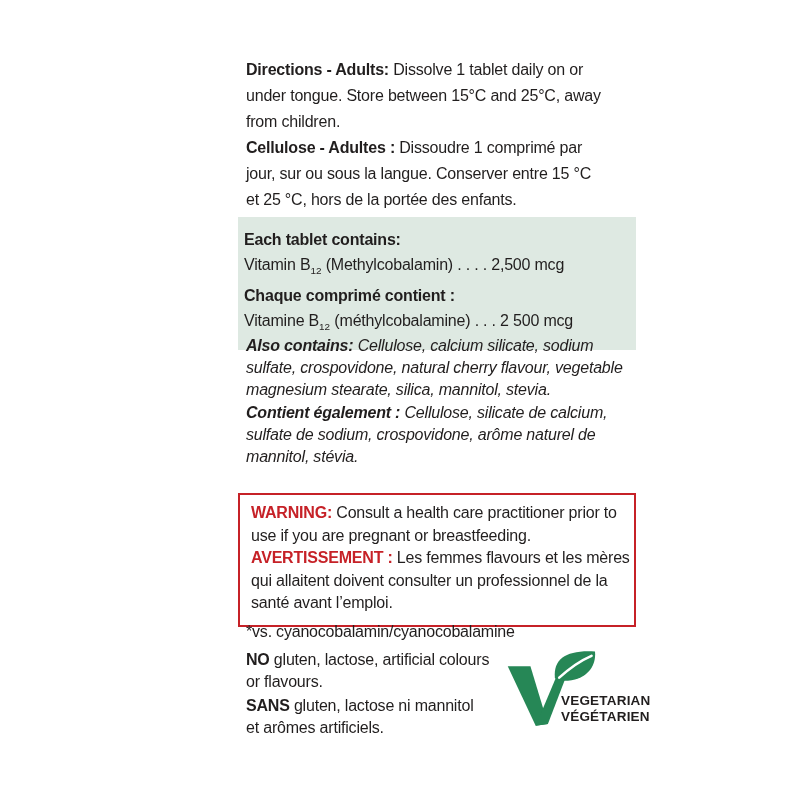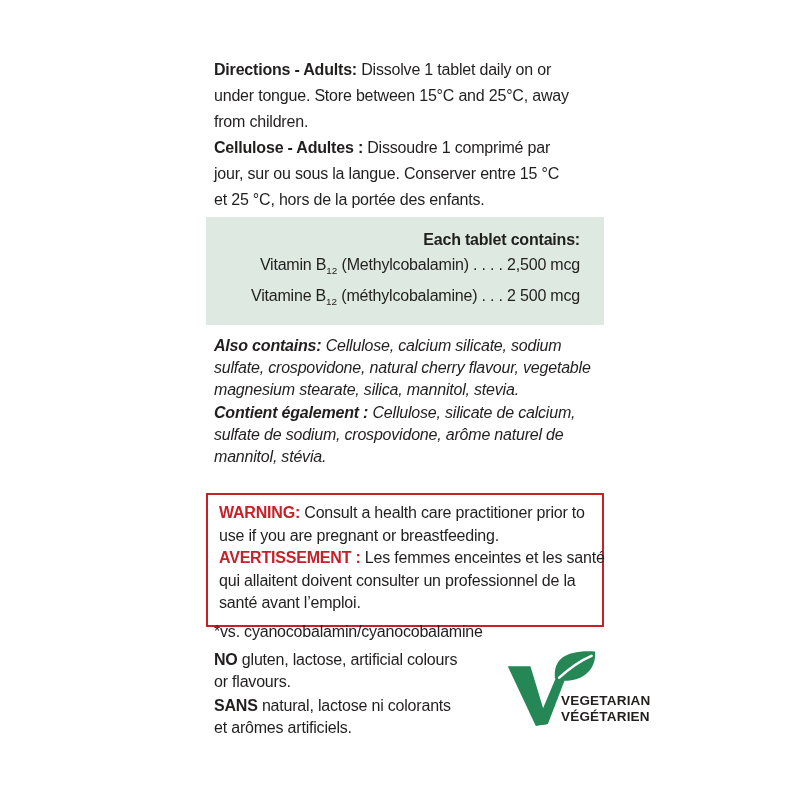--- a/index.html
+++ b/index.html
@@ -7,28 +7,28 @@
     --red:#c62127;
     --boxgreen:#dee9e2;
     --logogreen:#268756;
     --ink:#211e1e;
   }
   html,body{margin:0;padding:0;}
   body{
     width:800px;height:800px;background:#ffffff;position:relative;overflow:hidden;
     font-family:"Liberation Sans","DejaVu Sans",sans-serif;color:var(--ink);
   }
-  .label-sections{position:absolute;left:206px;top:0;width:398px;height:640px;}
+  .label-sections{position:absolute;left:238px;top:0;width:398px;height:640px;}
   .section{
     position:absolute;left:0;width:100%;box-sizing:border-box;
     font-size:16px;line-height:22px;letter-spacing:-0.2px;
   }
   .section .line{white-space:nowrap;}
   .para{padding-left:8px;}
-  .greenbox{background:var(--boxgreen);padding:10px 24px 11px;line-height:25px;text-align:right;}
+  .greenbox{background:var(--boxgreen);padding:10px 6px 11px;line-height:25px;}
   .redbox{border:2px solid var(--red);padding:7px 11px 10px;line-height:22.5px;}
   .b{font-weight:bold;}
   .red{color:var(--red);}
   sub.chem{font-size:0.62em;letter-spacing:0;}
   
   #sec-directions-en{top:57px;line-height:26px;}
   #sec-posologie-fr{top:135px;line-height:26px;}
   #sec-dose-box{top:217px;}
   #sec-also-contains-en{top:335px;font-style:italic;}
   #sec-contient-egalement-fr{top:402px;font-style:italic;}
@@ -51,48 +51,49 @@
       <div class="line"><span>from children.</span></div>
     </div>
     <div class="section para" id="sec-posologie-fr">
       <div class="line"><span class="b">Cellulose - Adultes :</span><span> Dissoudre 1 comprimé par</span></div>
       <div class="line"><span>jour, sur ou sous la langue. Conserver entre 15 °C</span></div>
       <div class="line"><span>et 25 °C, hors de la portée des enfants.</span></div>
     </div>
     <div class="section greenbox" id="sec-dose-box">
       <div class="line"><span class="b">Each tablet contains:</span></div>
       <div class="line"><span>Vitamin B</span><sub class="chem">12</sub><span> (Methylcobalamin)   . . . . 2,500 mcg</span></div>
+      <div class="line"><span class="b">Chaque comprimé contient :</span></div>
       <div class="line"><span>Vitamine B</span><sub class="chem">12</sub><span> (méthylcobalamine) . . . 2 500 mcg</span></div>
     </div>
     <div class="section para" id="sec-also-contains-en">
       <div class="line"><span class="b">Also contains:</span><span> Cellulose, calcium silicate, sodium</span></div>
       <div class="line"><span>sulfate, crospovidone, natural cherry flavour, vegetable</span></div>
       <div class="line"><span>magnesium stearate, silica, mannitol, stevia.</span></div>
     </div>
     <div class="section para" id="sec-contient-egalement-fr">
       <div class="line"><span class="b">Contient également :</span><span> Cellulose, silicate de calcium,</span></div>
       <div class="line"><span>sulfate de sodium, crospovidone, arôme naturel de</span></div>
       <div class="line"><span>mannitol, stévia.</span></div>
     </div>
     <div class="section redbox" id="sec-warning-box">
       <div class="line"><span class="b red">WARNING:</span><span> Consult a health care practitioner prior to</span></div>
       <div class="line"><span>use if you are pregnant or breastfeeding.</span></div>
-      <div class="line"><span class="b red">AVERTISSEMENT :</span><span> Les femmes enceintes et les santé</span></div>
+      <div class="line"><span class="b red">AVERTISSEMENT :</span><span> Les femmes flavours et les mères</span></div>
       <div class="line"><span>qui allaitent doivent consulter un professionnel de la</span></div>
       <div class="line"><span>santé avant l’emploi.</span></div>
     </div>
     <div class="section para" id="sec-vs-note">
       <div class="line"><span>*vs. cyanocobalamin/cyanocobalamine</span></div>
     </div>
     <div class="section para" id="sec-no-statement-en">
       <div class="line"><span class="b">NO</span><span> gluten, lactose, artificial colours</span></div>
       <div class="line"><span>or flavours.</span></div>
     </div>
     <div class="section para" id="sec-sans-statement-fr">
-      <div class="line"><span class="b">SANS</span><span> natural, lactose ni colorants</span></div>
+      <div class="line"><span class="b">SANS</span><span> gluten, lactose ni mannitol</span></div>
       <div class="line"><span>et arômes artificiels.</span></div>
     </div>
   </div>
 
 <div class="veg-logo">
   <svg width="96" height="82" viewBox="0 0 110 92" aria-hidden="true">
 
     <path class="logo-fill" d="M2 20 L28 20 L48 86 L34 88 Z" fill="#268756"></path>
 
     <path class="logo-fill" d="M34 88 L48 86 L68 34 L58 31 Z" fill="#268756"></path>

